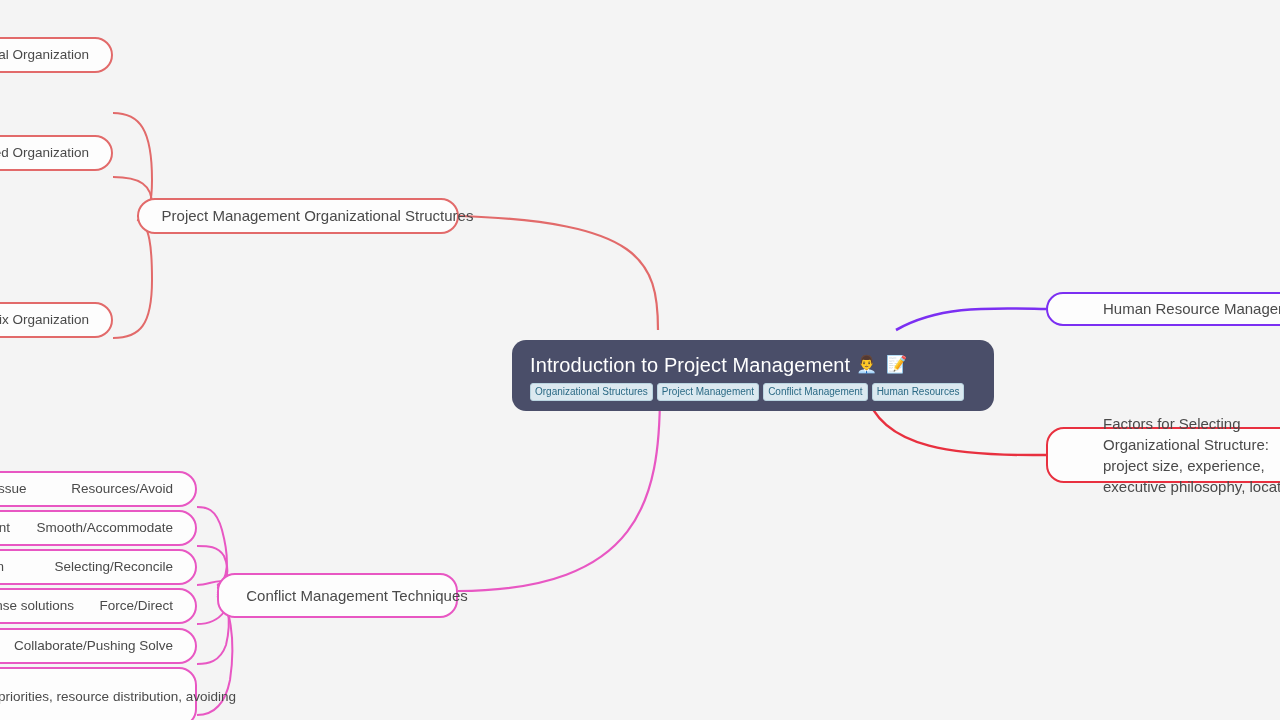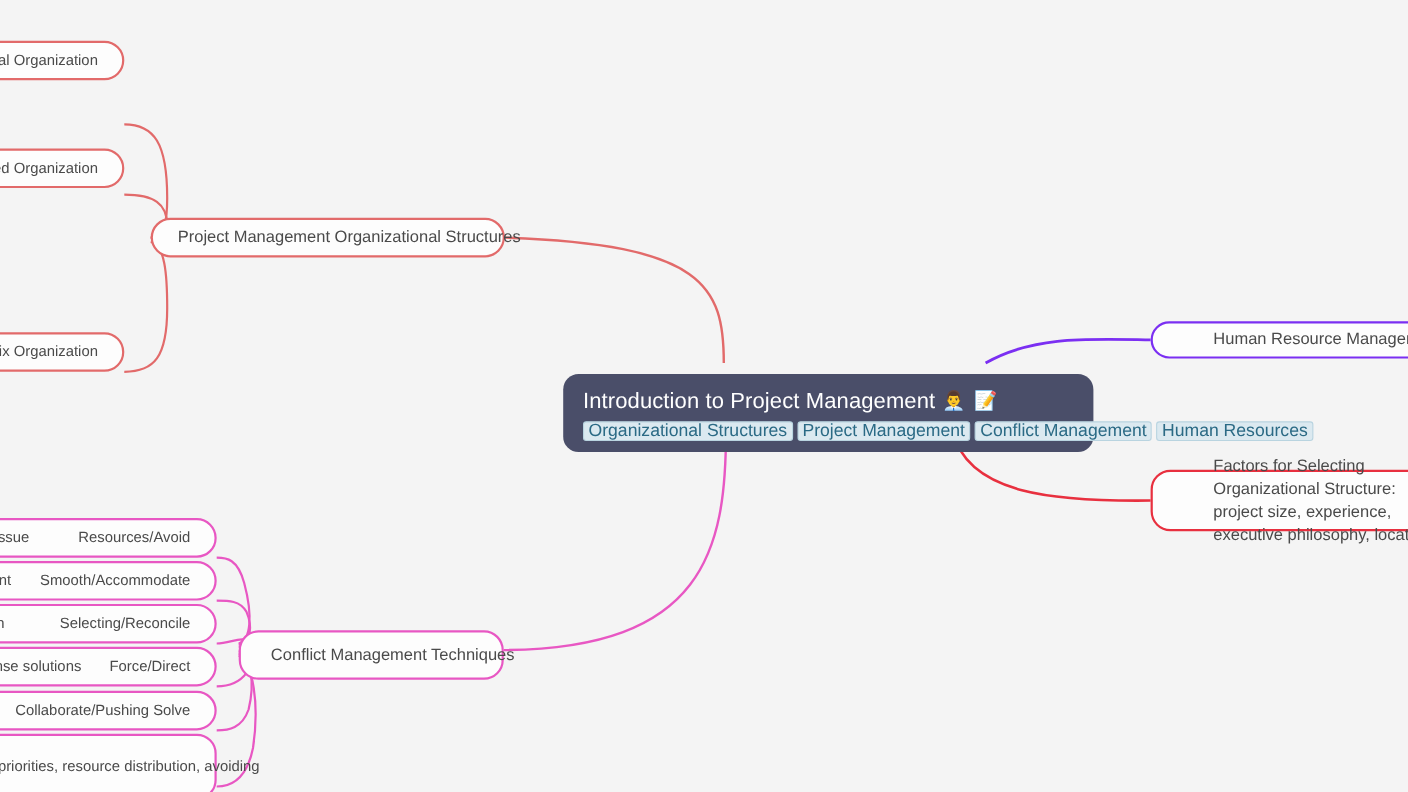--- a/index.html
+++ b/index.html
@@ -60,21 +60,21 @@
     margin-top: 5px;
     display: flex;
     gap: 4px;
     align-items: center;
   }
   .root-tag {
     background: #dbe9f0;
     color: #2b6a85;
     border: 1px solid #b9d4e0;
     border-radius: 3px;
-    font-size: 16px;
+    font-size: 10px;
     line-height: 12px;
     padding: 2px 4px 2px 4px;
     white-space: nowrap;
     font-family: "Liberation Sans", sans-serif;
   }
 
   
   .node {
     position: absolute;
     box-sizing: border-box;

